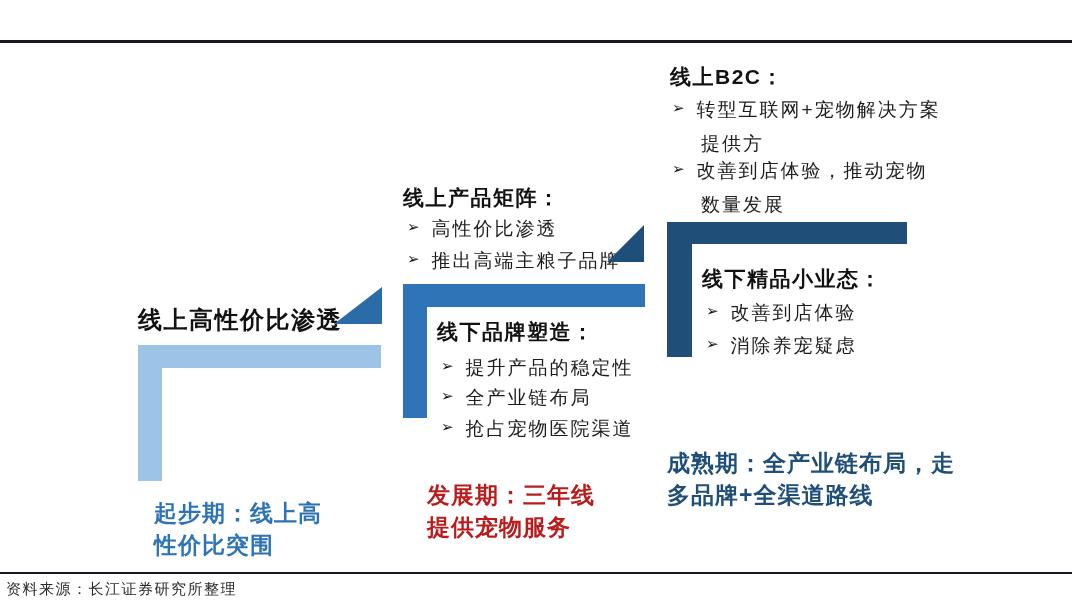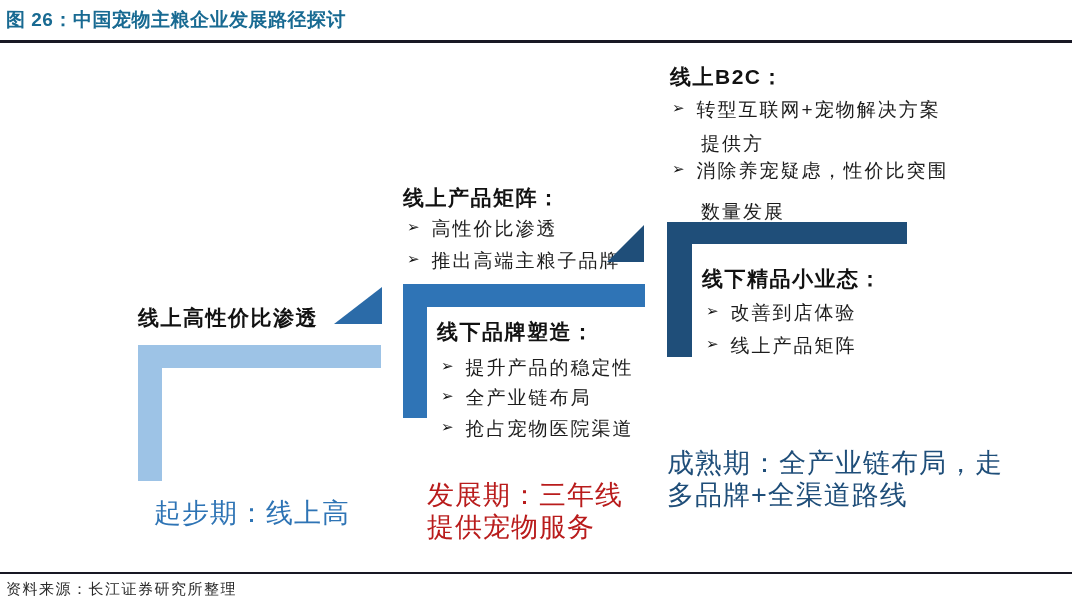--- a/index.html
+++ b/index.html
@@ -7,59 +7,59 @@
     position:relative;width:1072px;height:610px;background:#ffffff;
     font-family:"Liberation Sans","DejaVu Sans",sans-serif;overflow:hidden;
   }
   .abs{position:absolute;}
   .fig-title{left:6px;top:7px;font-size:19px;font-weight:bold;color:#186a92;letter-spacing:.5px;}
   .rule{left:0;width:1072px;background:#181824;}
   .rule-top{top:40px;height:3px;}
   .rule-bottom{top:572px;height:2px;}
   .source{left:6px;top:580px;font-size:15px;color:#2a2a2a;letter-spacing:1.5px;}
 
-  .headline{font-size:21px;font-weight:bold;color:#121212;letter-spacing:1.5px;}
+  .headline{font-size:24px;font-weight:bold;color:#121212;letter-spacing:1.5px;}
   .sec-header{font-size:21px;font-weight:bold;color:#121212;letter-spacing:1.5px;white-space:nowrap;text-align:center;}
 
   .bullet{display:flex;align-items:flex-start;color:#1d1d1d;font-size:19px;letter-spacing:2px;white-space:nowrap;}
   .bm{font-size:15px;margin-right:12px;position:relative;top:2px;color:#111;letter-spacing:0;}
   .cont{padding-left:29px;}
   .brow{display:flex;align-items:flex-start;}
 
-  .phase{font-weight:normal;font-size:27px;line-height:32px;letter-spacing:1px;white-space:nowrap;}
+  .phase{font-weight:bold;font-size:23px;line-height:32px;letter-spacing:1px;white-space:nowrap;}
   .p1{color:#2E74B5;}
   .p2{color:#b91c1c;}
   .p3{color:#1F4E79;}
 
   .shape{position:absolute;}
   .c-light{background:#9DC3E6;}
   .c-mid{background:#2F74B6;}
   .c-middark{background:#2B6BA8;}
   .c-dark{background:#1F4E79;}
   .tri{clip-path:polygon(100% 0,100% 100%,0 100%);}
 </style>
 </head>
 <body>
 
 <div class="canvas">
 
-  <div class="abs fig-title">图 26：中国宠物主粮企业发展路径探讨</div>
   <div class="abs rule rule-top"></div>
   <div class="abs rule rule-bottom"></div>
   <div class="abs source">资料来源：长江证券研究所整理</div>
 
   <div>
     <div class="abs headline" style="left:138px;top:304px;">线上高性价比渗透</div>
 
     <div class="shape tri c-middark" style="left:334px;top:287px;width:48px;height:37px;"></div>
     <div class="shape c-light" style="left:138px;top:345px;width:243px;height:23px;"></div>
     <div class="shape c-light" style="left:138px;top:345px;width:24px;height:136px;"></div>
 
     <div class="abs phase p1" style="left:154px;top:497px;">
       <div>起步期：线上高</div>
+      <div>性价比突围</div>
     </div>
   </div>
 
   <div>
     <div class="abs sec-header" style="left:403px;top:184px;">线上产品矩阵：</div>
 
     <div class="abs bullet" style="left:407px;top:216px;">
       <span class="bm">➢</span>
       <span>高性价比渗透</span>
     </div>
@@ -98,36 +98,36 @@
     <div class="abs bullet" style="left:672px;top:97px;display:block;">
       <div class="brow">
         <span class="bm">➢</span>
         <span>转型互联网+宠物解决方案</span>
       </div>
       <div class="cont" style="margin-top:8px;">提供方</div>
     </div>
     <div class="abs bullet" style="left:672px;top:158px;display:block;">
       <div class="brow">
         <span class="bm">➢</span>
-        <span>消除养宠疑虑，性价比突围</span>
+        <span>改善到店体验，推动宠物</span>
       </div>
-      <div class="cont" style="margin-top:15px;">数量发展</div>
+      <div class="cont" style="margin-top:8px;">数量发展</div>
     </div>
 
     <div class="shape c-dark" style="left:667px;top:222px;width:240px;height:22px;"></div>
     <div class="shape c-dark" style="left:667px;top:222px;width:25px;height:135px;"></div>
 
     <div class="abs sec-header" style="left:702px;top:265px;">线下精品小业态：</div>
     <div class="abs bullet" style="left:706px;top:300px;">
       <span class="bm">➢</span>
       <span>改善到店体验</span>
     </div>
     <div class="abs bullet" style="left:706px;top:333px;">
       <span class="bm">➢</span>
-      <span>线上产品矩阵</span>
+      <span>消除养宠疑虑</span>
     </div>
 
     <div class="abs phase p3" style="left:667px;top:447px;">
       <div>成熟期：全产业链布局，走</div>
       <div>多品牌+全渠道路线</div>
     </div>
   </div>
 
 </div>
 

